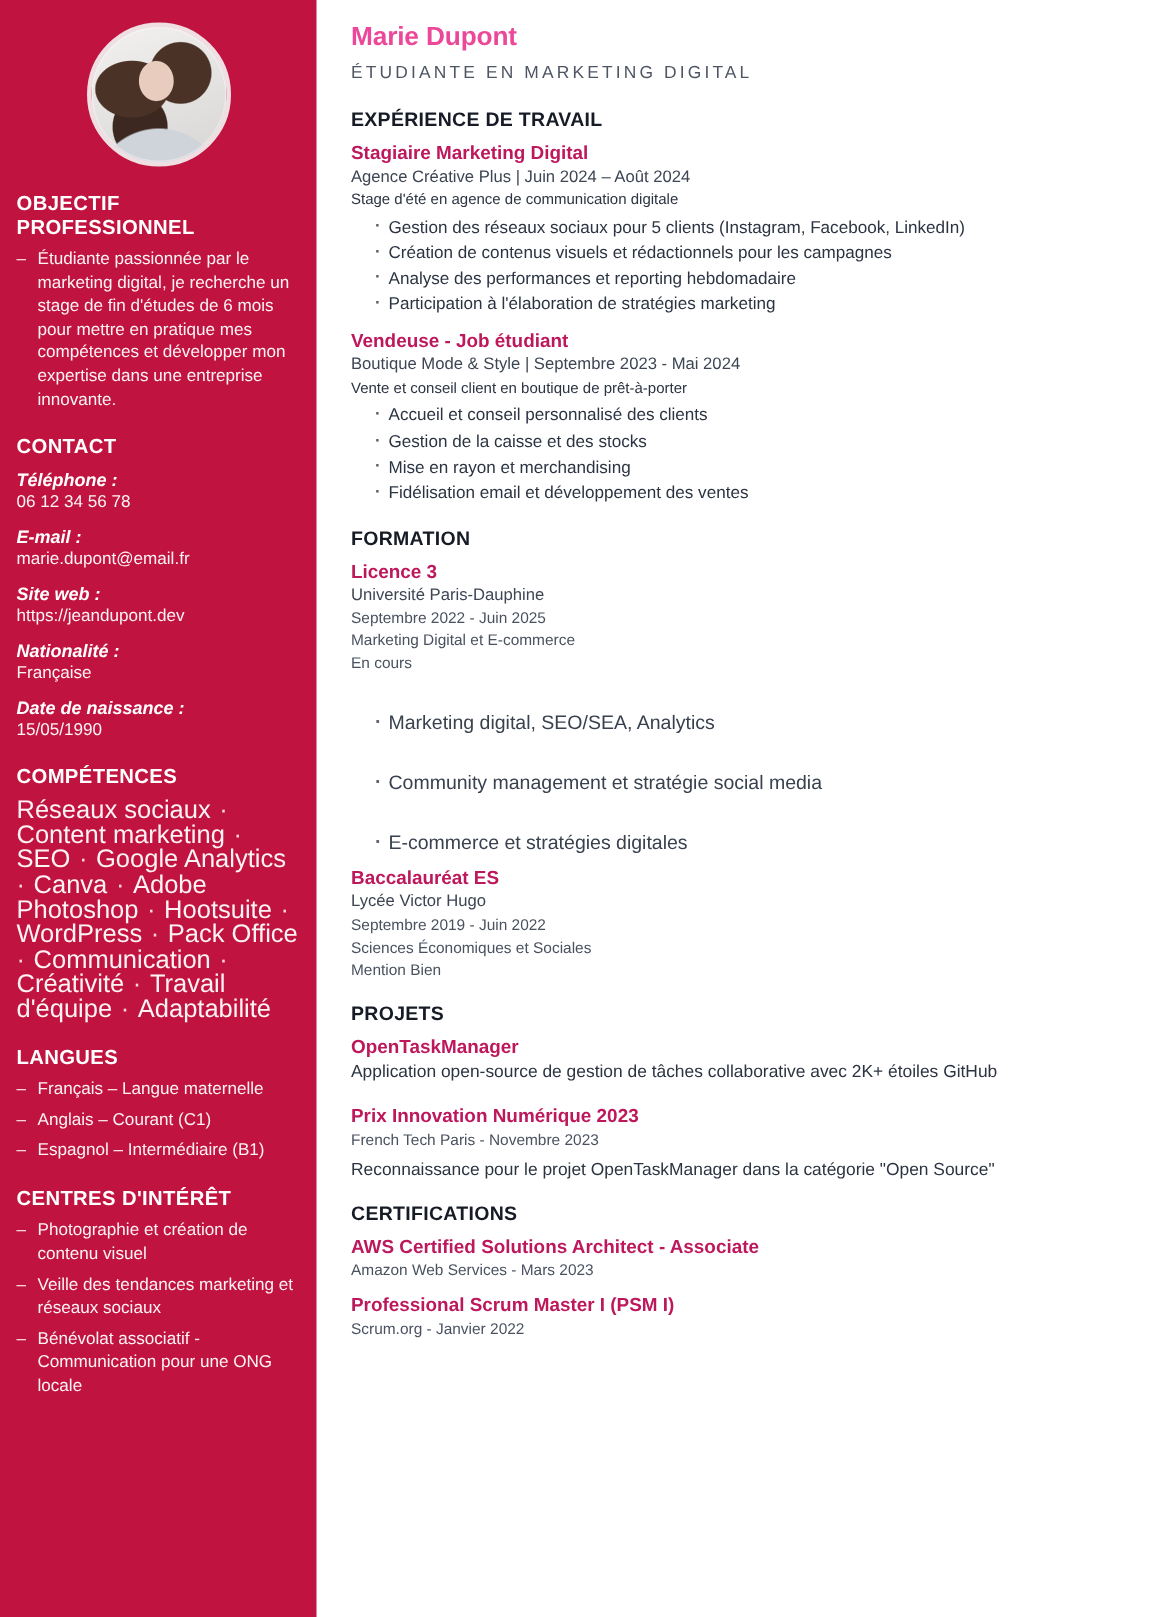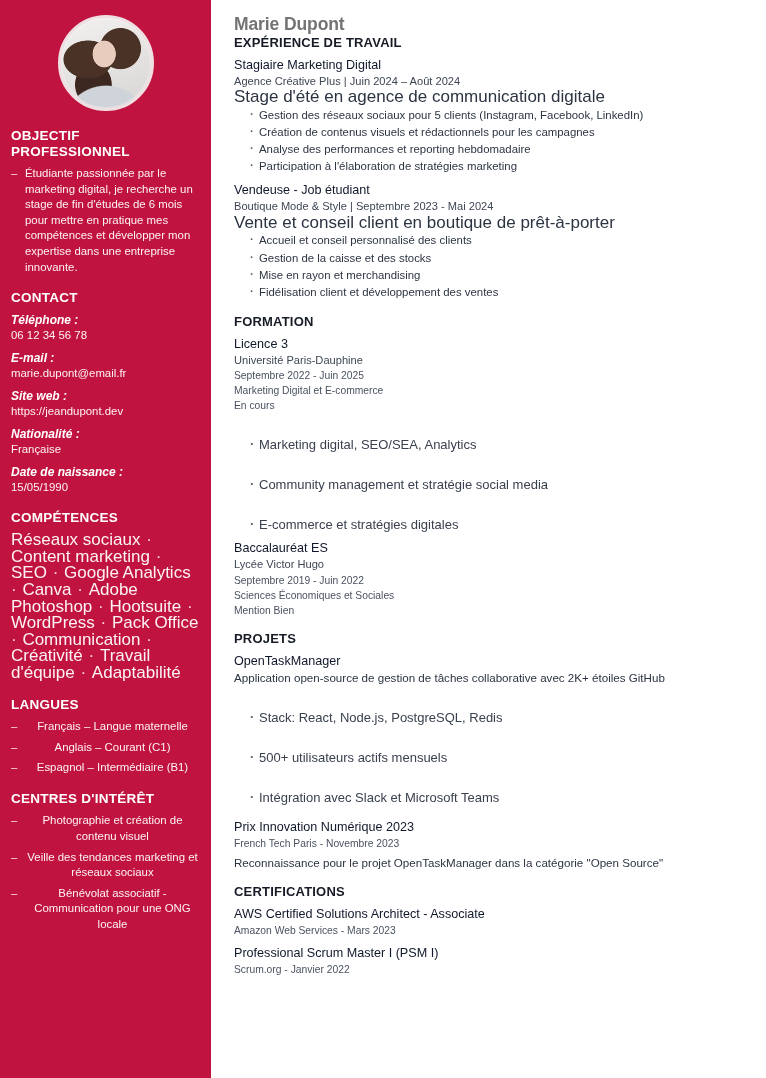--- a/index.html
+++ b/index.html
@@ -36,54 +36,53 @@
   .side-h {
     font-size:13.5px; font-weight:bold; letter-spacing:.25px;
     margin:0 0 7px 0; line-height:1.15; color:#ffffff;
   }
   .side-h.spaced { margin-top:15px; }
   .dash-list { list-style:none; }
   .dash-list li {
     position:relative; padding-left:14px;
     font-size:11.4px; line-height:15.6px; color:#fdf2f4;
     margin-bottom:5px;
-    text-align:center;
   }
   .dash-list li:before {
     content:"\2013"; position:absolute; left:0; top:0; color:#fbe3e8;
   }
   .objective { font-size:11.4px; line-height:15.6px; color:#fdf2f4;
     position:relative; padding-left:14px; margin-bottom:4px; }
   .objective:before { content:"\2013"; position:absolute; left:0; top:0; color:#fbe3e8; }
 
   .contact-block { margin-bottom:8px; }
   .contact-label { font-size:12px; font-weight:bold; line-height:15px; color:#ffffff;font-style:italic; }
   .contact-value { font-size:11.4px; line-height:15px; color:#fdf2f4; margin-bottom:2px; }
 
   .skills { font-size:17px; line-height:16.6px; color:#fdf2f4; }
   .skills .sep { color:#fbd4dd; padding:0 1px; }
 
   
   .main { flex:1 1 auto; padding:14px 50px 20px 23px; }
-  .name { font-size:17.5px; font-weight:bold; color:#737373; letter-spacing:-.1px; line-height:1.2; }
+  .name { font-size:17.5px; font-weight:bold; color:#ec4899; letter-spacing:-.1px; line-height:1.2; }
   .subtitle {
     font-size:11.6px; color:#4e5664; letter-spacing:2.1px;
     margin-top:7px; margin-bottom:16px; line-height:1.2;
   }
   .sec-h {
     font-size:13px; font-weight:bold; color:#161b26;
     letter-spacing:.2px; margin-bottom:6px; line-height:1.2;
   }
   .sec { margin-bottom:13px; }
   .entry { margin-bottom:7px; }
   .entry:last-child { margin-bottom:0; }
-  .e-title { font-size:12.6px; font-weight:normal; color:#0f172a; line-height:17px; }
+  .e-title { font-size:12.6px; font-weight:bold; color:#be185d; line-height:17px; }
   .e-meta { font-size:11.1px; color:#3e4654; line-height:15.6px; }
   .e-meta.small { font-size:10.3px; color:#4a5260; line-height:15px; }
-  .e-desc { font-size:17px; color:#2c3442; line-height:16.4px; }
+  .e-desc { font-size:10px; color:#2c3442; line-height:16.4px; }
   .e-desc.wide { font-size:11.6px; }
   .b-list { list-style:none; margin:1px 0 0 16px; }
   .b-list li {
     position:relative; padding-left:9px;
     font-size:11.4px; color:#2c3442; line-height:17.2px;
   }
   .b-list li:before { content:"\00B7"; position:absolute; left:0; top:-1px; color:#5a6270; font-weight:bold; }
   .b-list.sm li { font-size:13px; line-height:16px; color:#39414e;margin-top:24px; }
 </style>
 </head>
@@ -147,20 +146,21 @@
         <li>Veille des tendances marketing et réseaux sociaux</li>
         <li>Bénévolat associatif - Communication pour une ONG locale</li>
       </ul>
     </section>
 
   </aside>
 
   <main class="main">
 
     <h1 class="name">Marie Dupont</h1>
+    <div class="subtitle">ÉTUDIANTE EN MARKETING DIGITAL</div>
 
     <section class="sec">
       <h2 class="sec-h">EXPÉRIENCE DE TRAVAIL</h2>
 
       <div class="entry">
         <div class="e-title">Stagiaire Marketing Digital</div>
         <div class="e-meta">Agence Créative Plus | Juin 2024 – Août 2024</div>
         <div class="e-desc">Stage d'été en agence de communication digitale</div>
         <ul class="b-list">
           <li>Gestion des réseaux sociaux pour 5 clients (Instagram, Facebook, LinkedIn)</li>
@@ -171,21 +171,21 @@
       </div>
 
       <div class="entry">
         <div class="e-title">Vendeuse - Job étudiant</div>
         <div class="e-meta">Boutique Mode &amp; Style | Septembre 2023 - Mai 2024</div>
         <div class="e-desc">Vente et conseil client en boutique de prêt-à-porter</div>
         <ul class="b-list">
           <li>Accueil et conseil personnalisé des clients</li>
           <li>Gestion de la caisse et des stocks</li>
           <li>Mise en rayon et merchandising</li>
-          <li>Fidélisation client et développement des ventes</li>
+          <li>Fidélisation email et développement des ventes</li>
         </ul>
       </div>
     </section>
 
     <section class="sec">
       <h2 class="sec-h">FORMATION</h2>
 
       <div class="entry">
         <div class="e-title">Licence 3</div>
         <div class="e-meta">Université Paris-Dauphine</div>
@@ -206,25 +206,20 @@
         <div class="e-meta small">Sciences Économiques et Sociales</div>
         <div class="e-meta small">Mention Bien</div>
       </div>
     </section>
 
     <section class="sec">
       <h2 class="sec-h">PROJETS</h2>
       <div class="entry">
         <div class="e-title">OpenTaskManager</div>
         <div class="e-desc wide">Application open-source de gestion de tâches collaborative avec 2K+ étoiles GitHub</div>
-        <ul class="b-list sm">
-          <li>Stack: React, Node.js, PostgreSQL, Redis</li>
-          <li>500+ utilisateurs actifs mensuels</li>
-          <li>Intégration avec Slack et Microsoft Teams</li>
-        </ul>
       </div>
     </section>
 
     <section class="sec">
       <div class="entry">
         <div class="e-title">Prix Innovation Numérique 2023</div>
         <div class="e-meta small">French Tech Paris - Novembre 2023</div>
         <div class="e-desc wide" style="margin-top:4px;">Reconnaissance pour le projet OpenTaskManager dans la catégorie "Open Source"</div>
       </div>
     </section>

